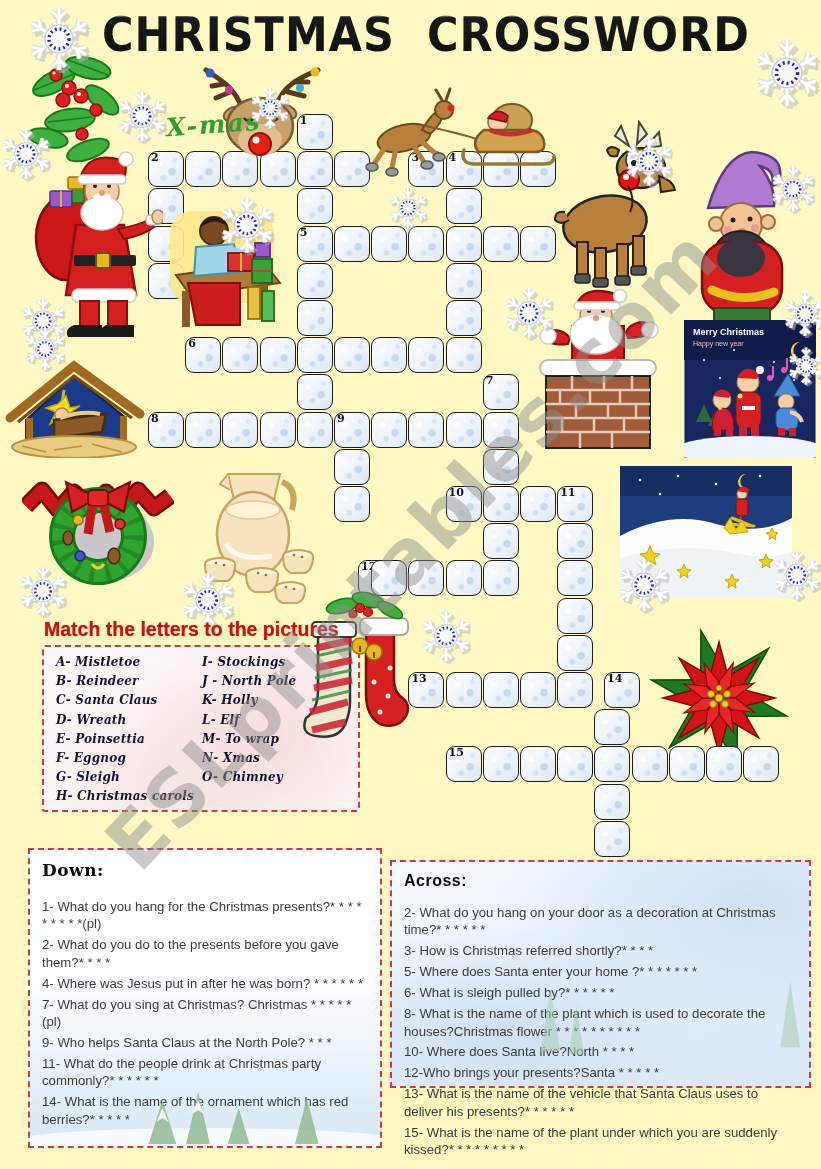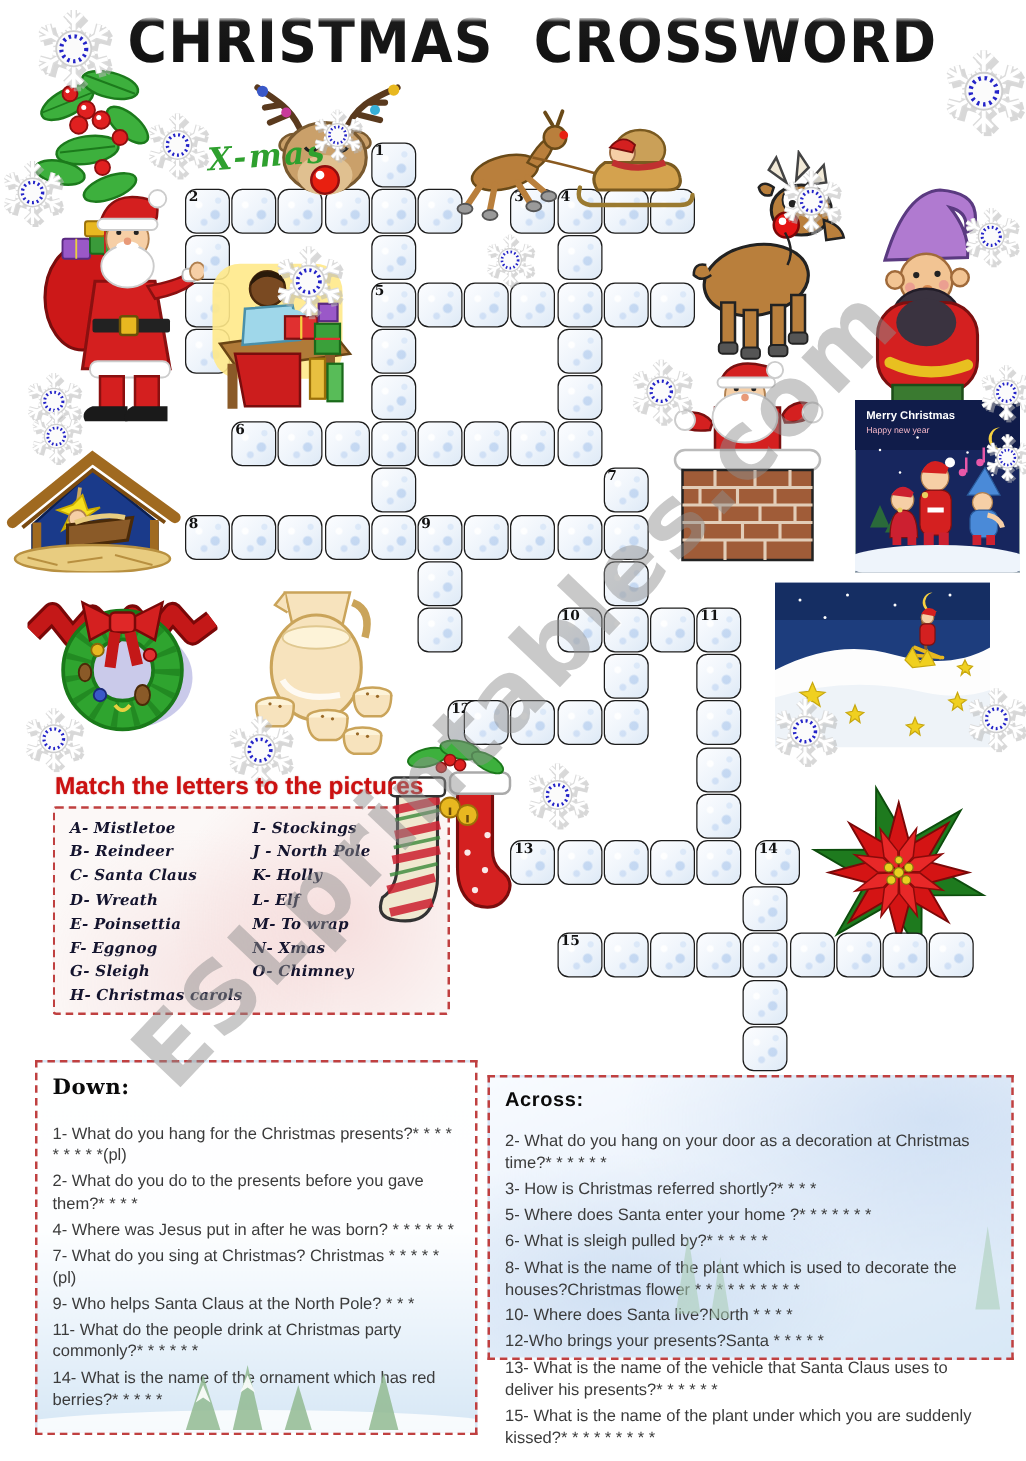--- a/index.html
+++ b/index.html
@@ -1,16 +1,16 @@
 <!DOCTYPE html>
 <html><head>
 <meta charset="utf-8">
 <style>
   html,body{margin:0;padding:0;background:#888;}
-  #page{position:relative;width:821px;height:1169px;margin:0 auto;background:#ffffff;
+  #page{position:relative;width:821px;height:1169px;margin:0 auto;background:#fef9c3;
         overflow:hidden;font-family:"Liberation Sans",sans-serif;}
   #page *{box-sizing:border-box;}
 
   
   .title{position:absolute;left:102px;top:6px;width:660px;height:52px;z-index:20;
          font-family:"DejaVu Sans",sans-serif;font-weight:900;font-size:43px;
          letter-spacing:1px;word-spacing:16px;color:#141414;white-space:nowrap;
          transform:scaleY(1.12);transform-origin:top left;}
   @supports ((-webkit-background-clip:text) or (background-clip:text)){
     .title{background:linear-gradient(180deg,#ffffff 0%,#f2f2f2 13%,#1a1a1a 20%,#0d0d0d 100%);

